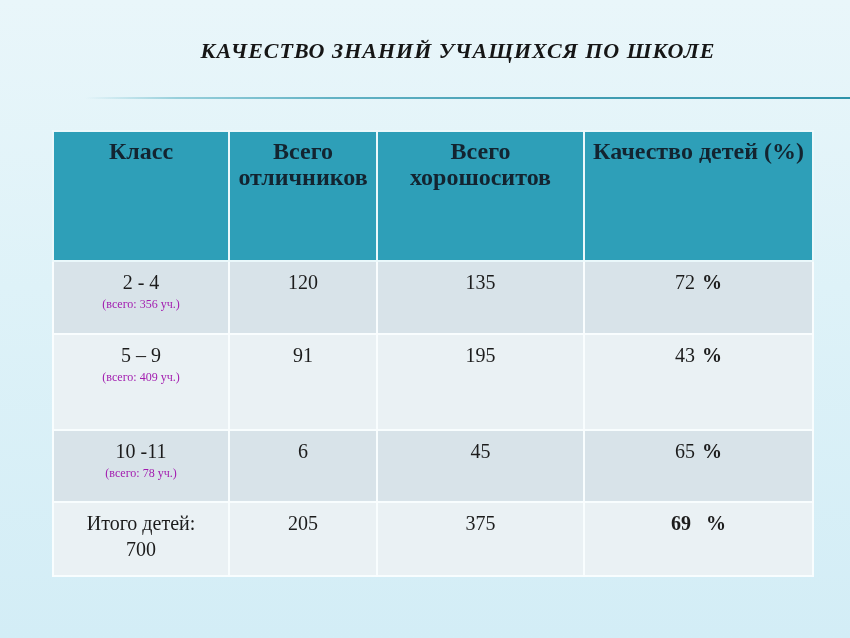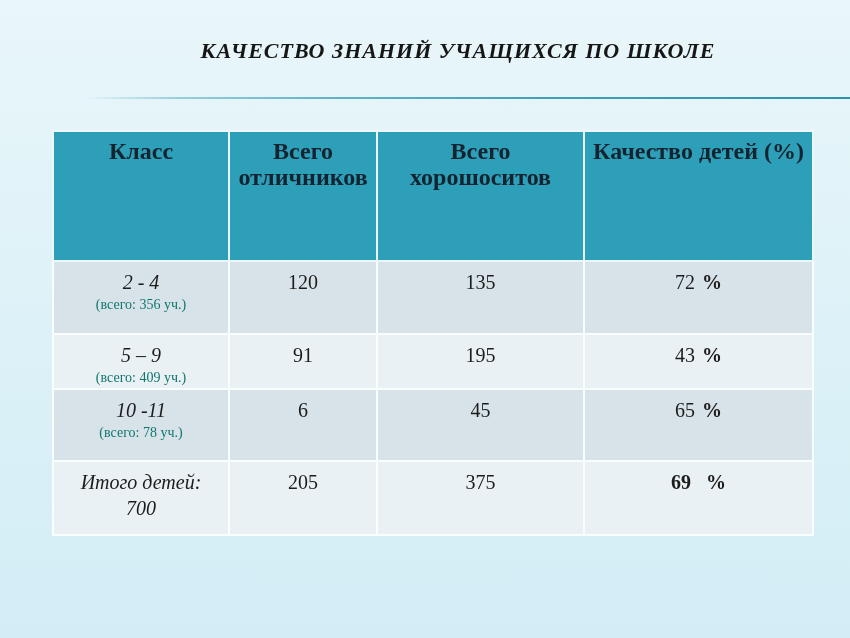--- a/index.html
+++ b/index.html
@@ -71,26 +71,26 @@
   }
   .data-table td {
     font-size: 20px;
     color: #1c1c1c;
     line-height: 26px;
     padding-top: 7px;
   }
   tr.row-odd td  { background: #d8e3e9; }
   tr.row-even td { background: #eaf1f4; }
   tr.r1 { height: 73px; }
-  tr.r2 { height: 55px; }
+  tr.r2 { height: 96px; }
   tr.r3 { height: 72px; }
   tr.r4 { height: 74px; }
 
-  .cell-main { display: block; white-space: pre-line; font-style: italic; }
-  .cell-note { display: block; font-size: 14px; line-height: 19px; color: #0f766e; }
+  .cell-main { display: block; white-space: pre-line; }
+  .cell-note { display: block; font-size: 12px; line-height: 19px; color: #a21caf; }
 
   .pct-sign { font-weight: bold; margin-left: 7px; }
   tr.total-row .pct-val  { font-weight: bold; }
   tr.total-row .pct-sign { margin-left: 15px; }
 </style>
 </head>
 <body>
 
 <div class="slide">
 

